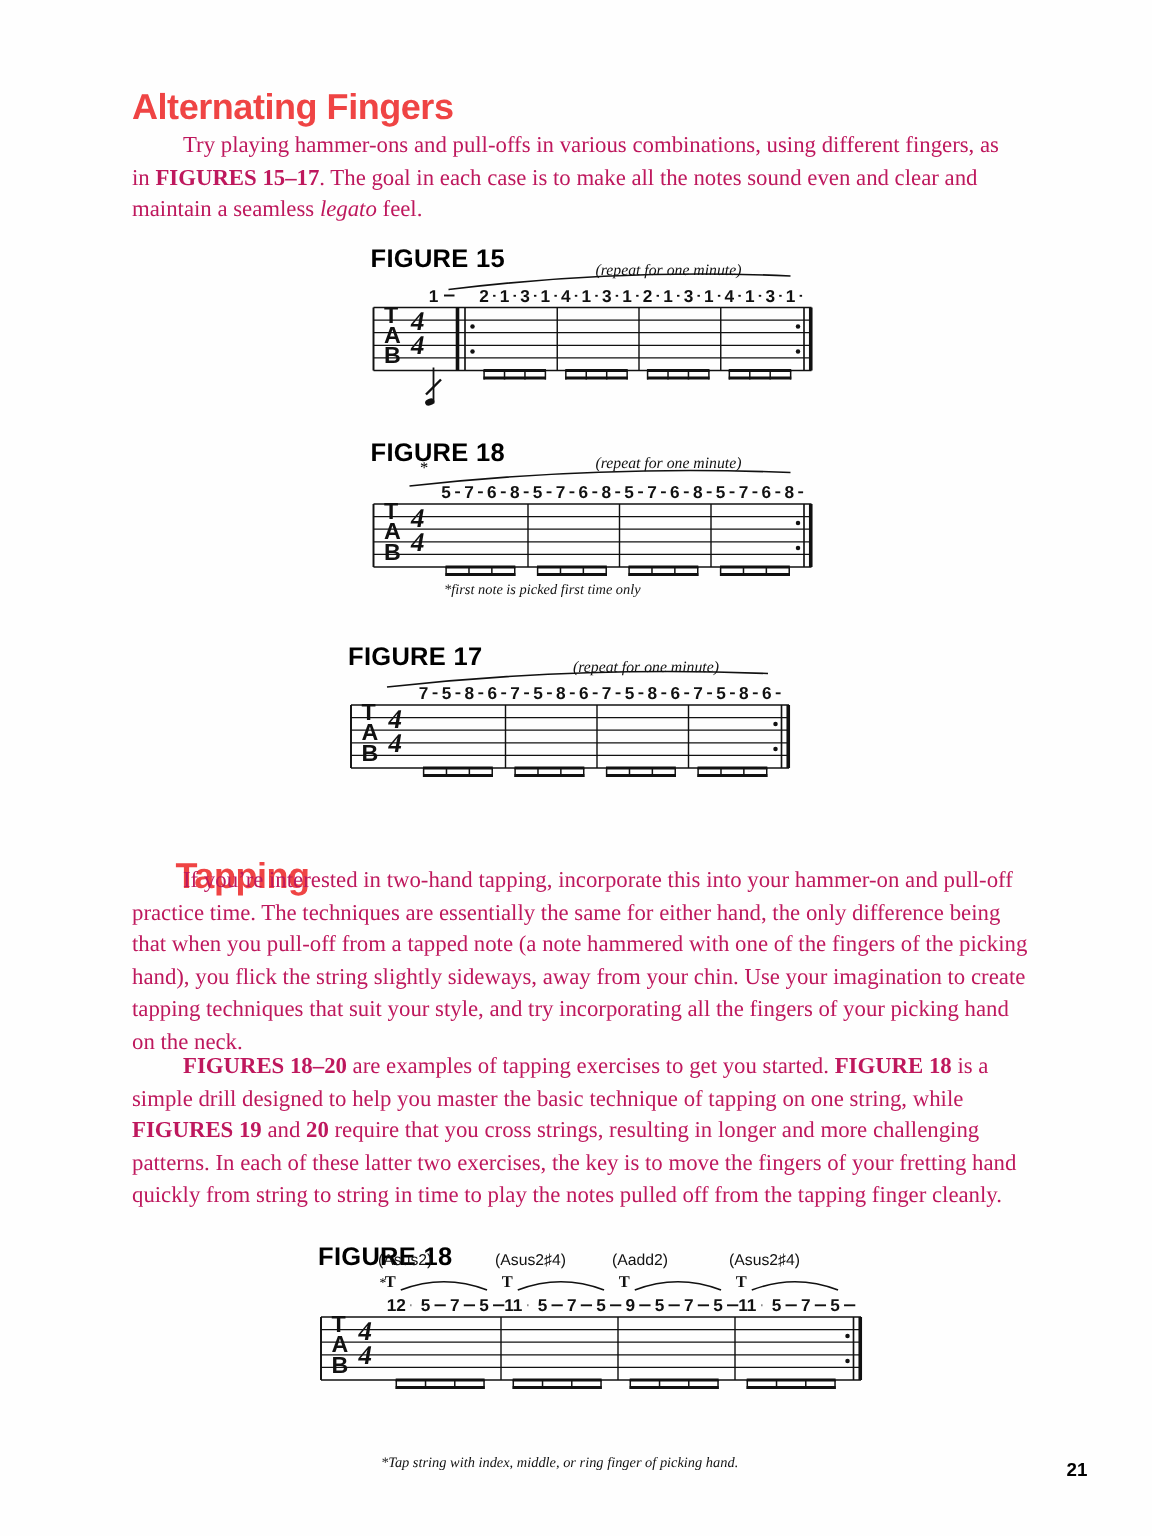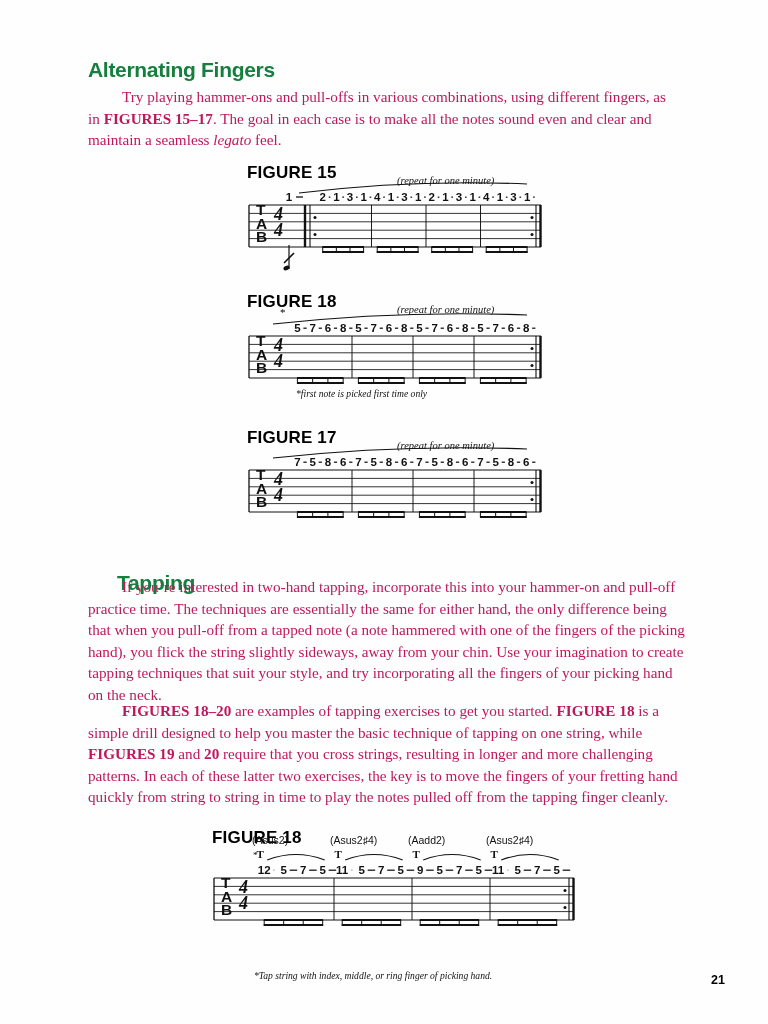--- a/index.html
+++ b/index.html
@@ -19,23 +19,23 @@
     position: absolute;
     inset: 0;
     background: #fefefe;
   }
 
   
   .section-heading {
     position: absolute;
     font-family: "Liberation Sans", sans-serif;
     font-weight: bold;
-    font-size: 21px;
+    font-size: 24px;
     letter-spacing: -0.3px;
-    color: #15803d;
+    color: #ef4444;
   }
   .body-par {
     position: absolute;
     font-family: "Liberation Serif", serif;
     font-size: 15.2px;
     line-height: 21.5px;
     text-align: left;
     color: #be185d;
   }
   .body-par .ind { display: inline-block; width: 34px; }
@@ -264,21 +264,21 @@
         <line x1="233.005" y1="91" x2="279.55499999999995" y2="91" stroke="#111" stroke-width="2.1"></line>
         <circle cx="285" cy="56.6" r="1.5" fill="#111"></circle>
         <circle cx="285" cy="73.4" r="1.5" fill="#111"></circle>
         <line x1="289" y1="44" x2="289" y2="86" stroke="#111" stroke-width="1.1"></line>
         <line x1="293.5" y1="44" x2="293.5" y2="86" stroke="#111" stroke-width="2.4"></line>
         <path d="M 26 32 Q 153 18 280 23" fill="none" stroke="#111" stroke-width="1.1"></path>
       </svg>
     <div class="foot-note" style="left:49px; top:96px;">*first note is picked first time only</div>
   </div>
 
-  <div class="figure" id="figure-17" style="left:247px; top:428px; width:300px; height:100px;">
+  <div class="figure" id="figure-17" style="left:232px; top:428px; width:300px; height:100px;">
     <div class="fig-label" style="left:0px; top:0px;">FIGURE 17</div>
     <div class="repeat-note" style="left:150px; top:12px;">(repeat for one minute)</div>
     <svg class="tab-svg" id="svg-fig17" width="300" height="100">
         <line x1="2" y1="42" x2="294" y2="42" stroke="#111" stroke-width="1.15"></line>
         <line x1="2" y1="50.4" x2="294" y2="50.4" stroke="#111" stroke-width="0.85"></line>
         <line x1="2" y1="58.8" x2="294" y2="58.8" stroke="#111" stroke-width="0.85"></line>
         <line x1="2" y1="67.2" x2="294" y2="67.2" stroke="#111" stroke-width="0.85"></line>
         <line x1="2" y1="75.6" x2="294" y2="75.6" stroke="#111" stroke-width="0.85"></line>
         <line x1="2" y1="84" x2="294" y2="84" stroke="#111" stroke-width="1.15"></line>
         <line x1="2" y1="42" x2="2" y2="84" stroke="#111" stroke-width="1.3"></line>

